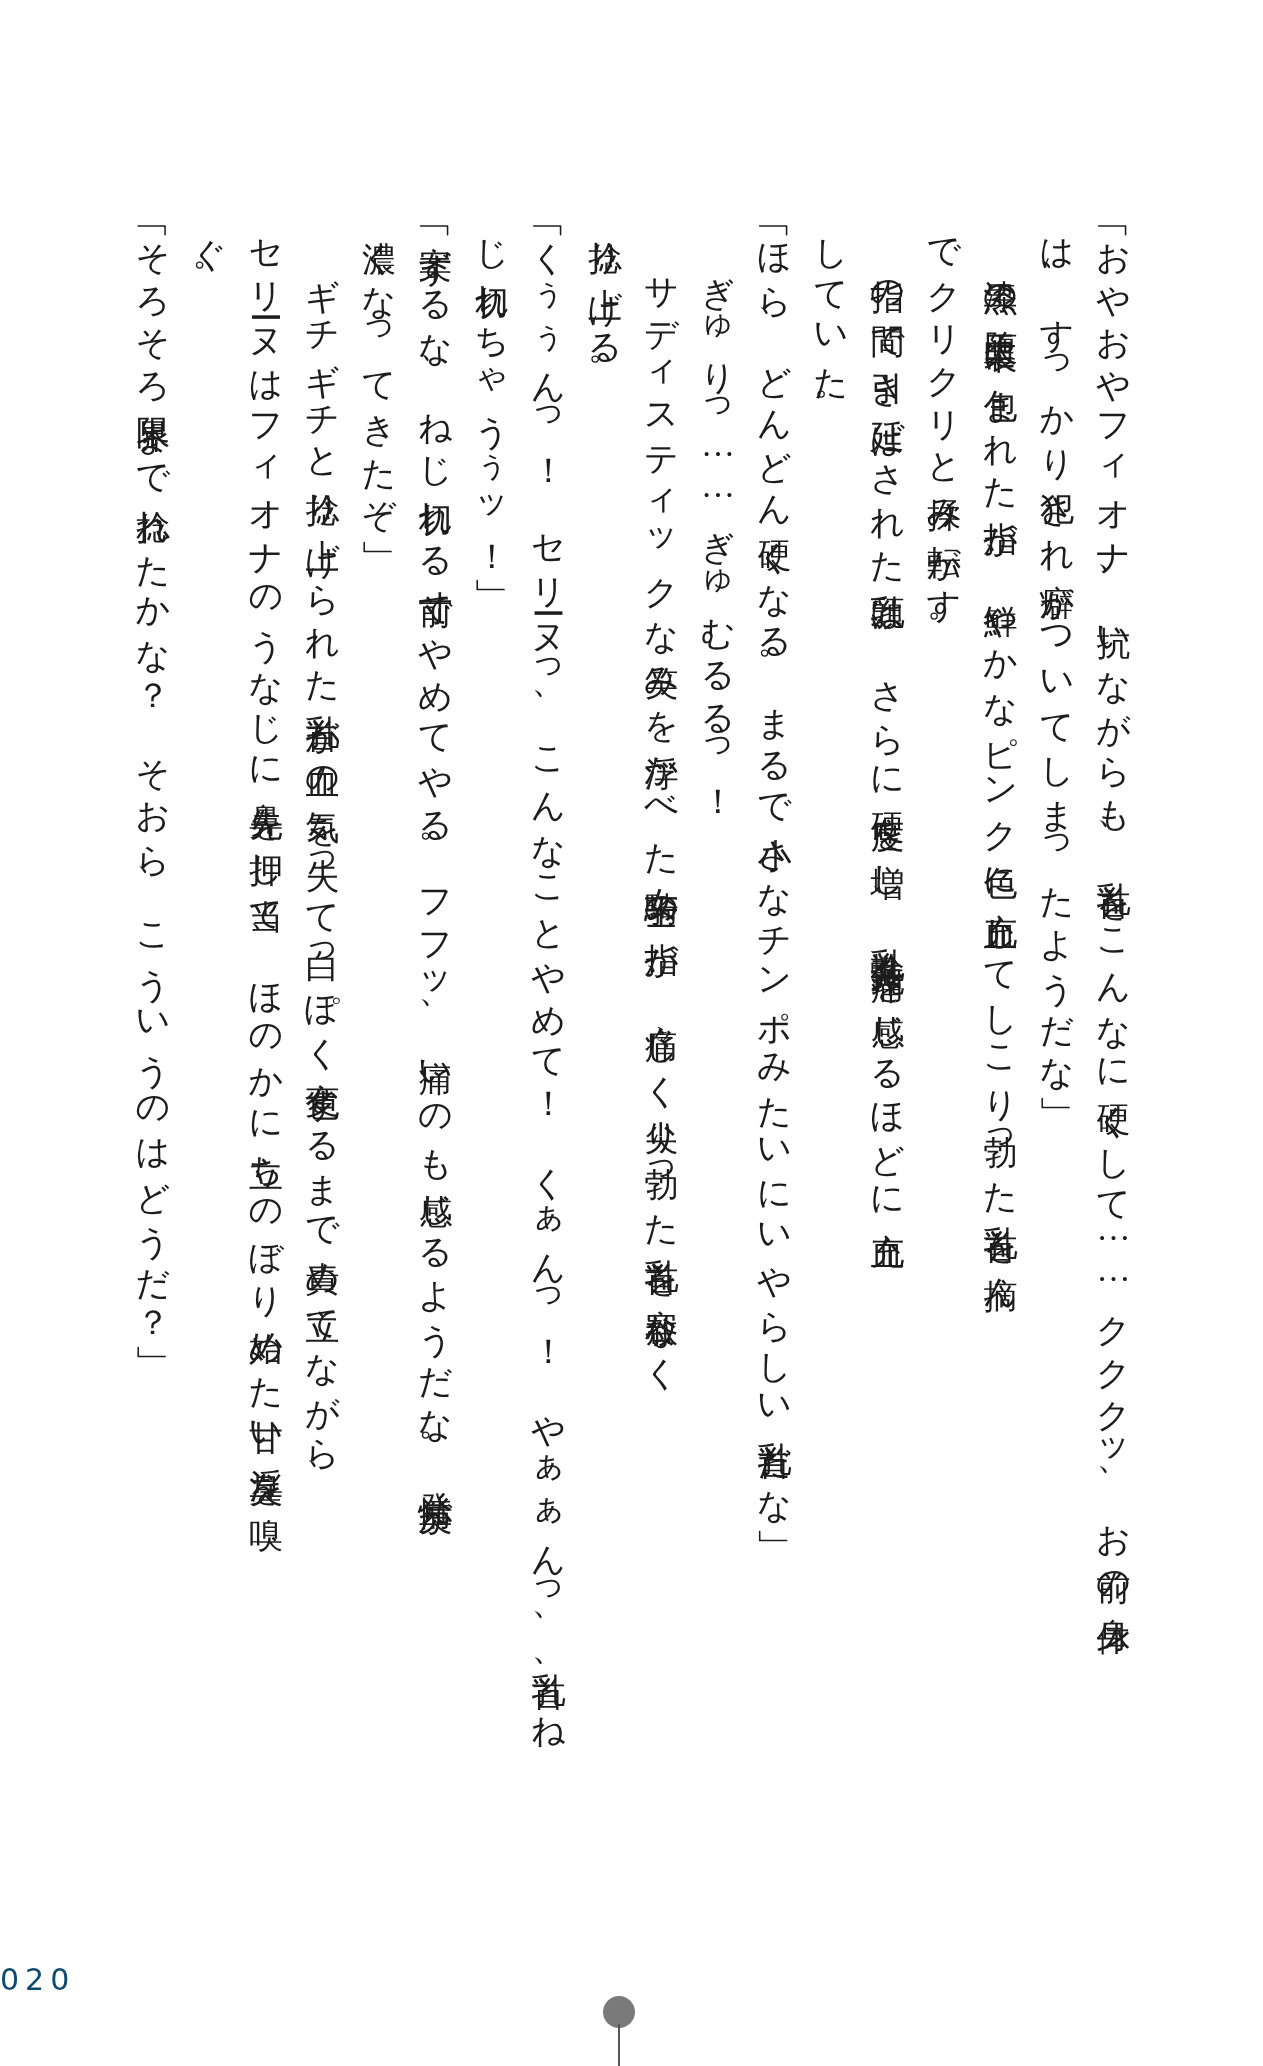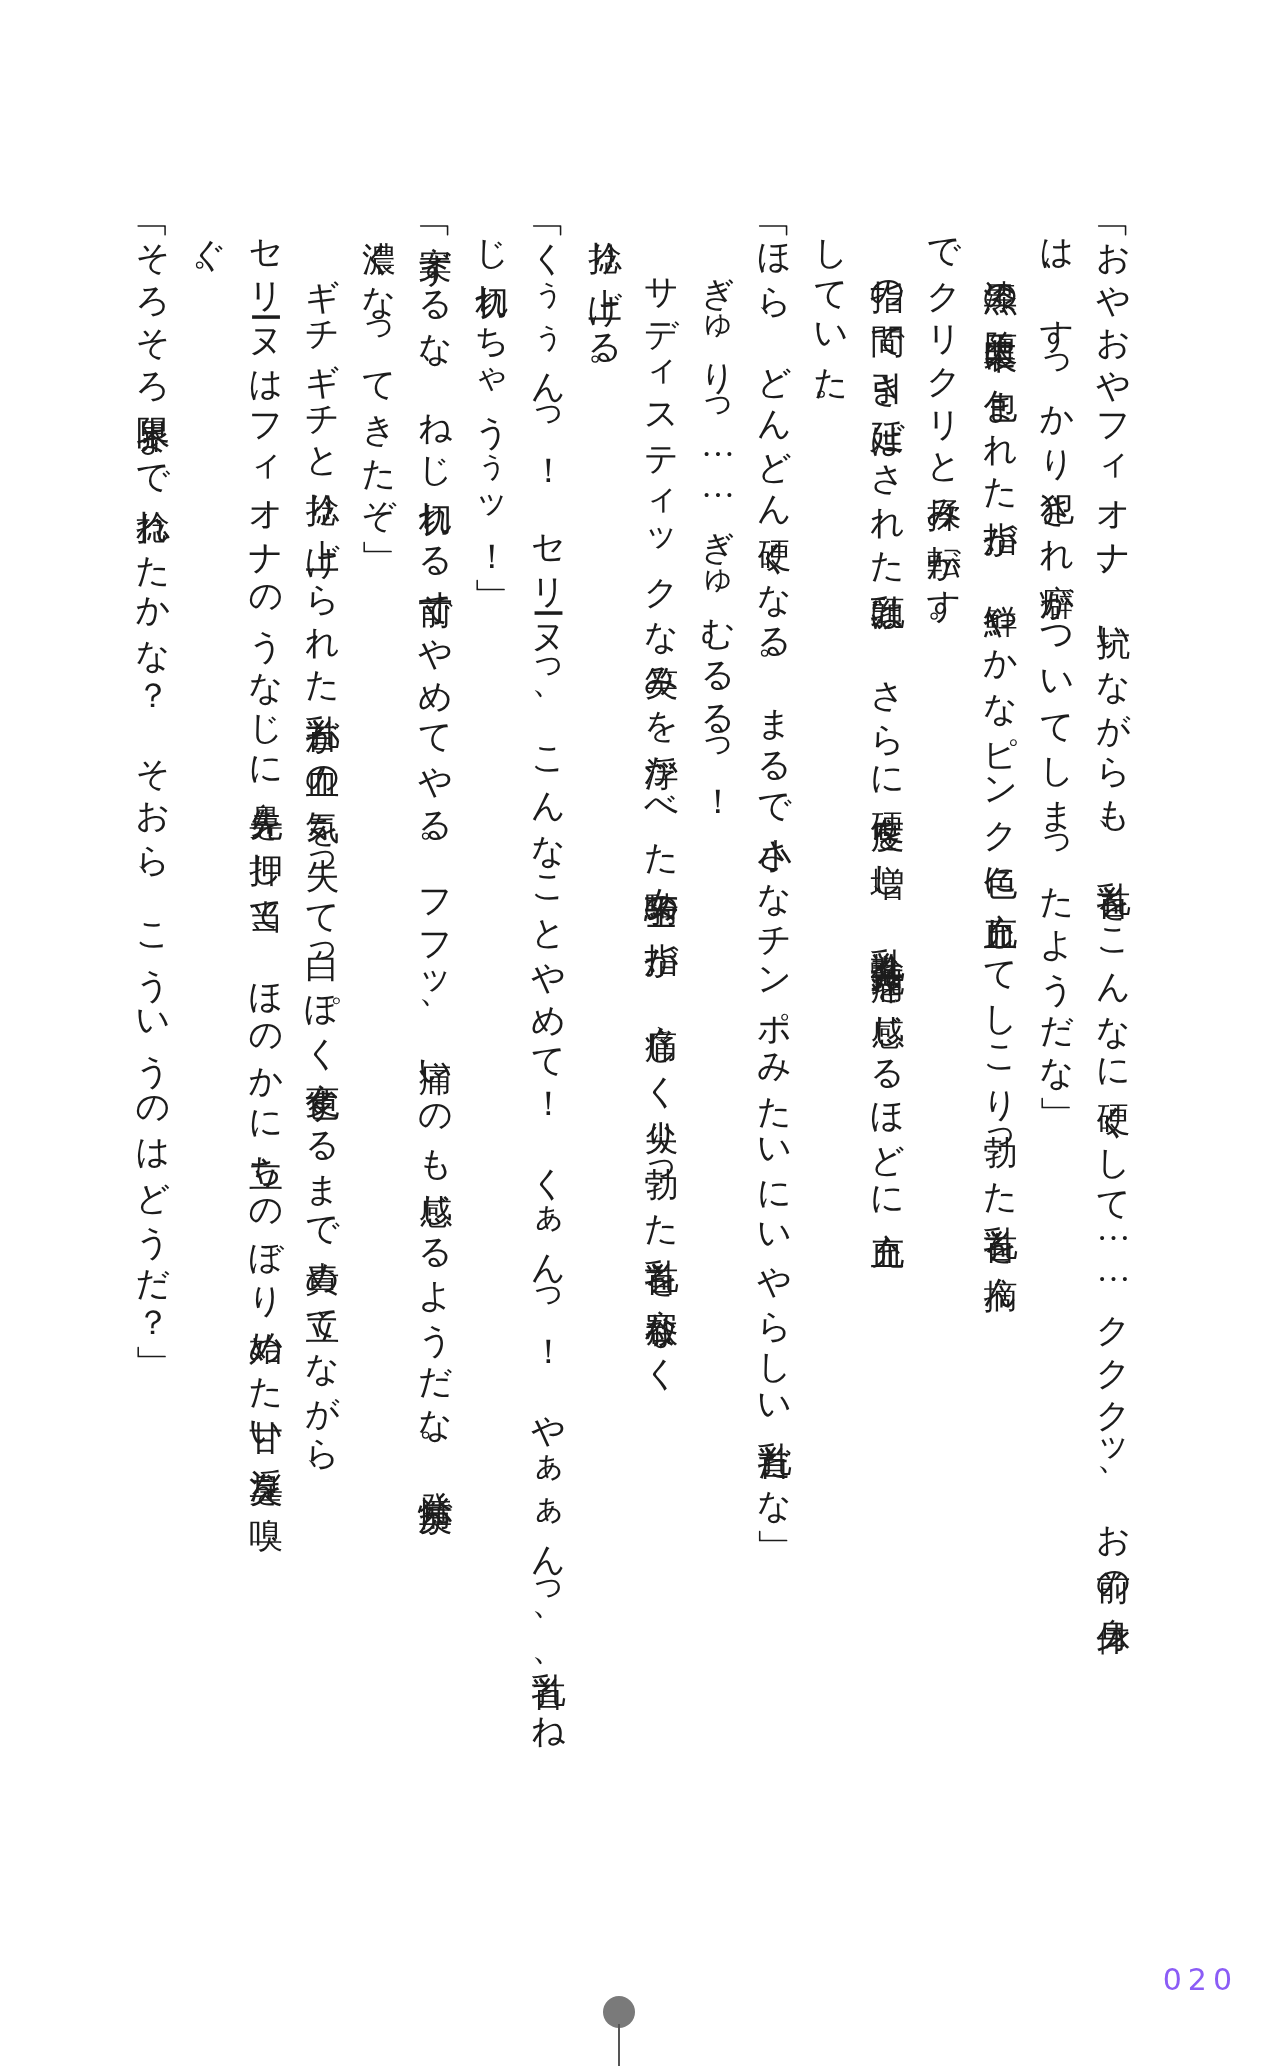--- a/index.html
+++ b/index.html
@@ -39,26 +39,26 @@
     left: 0;
     top: 1960px;
     width: 1263px;
     height: 106px;
   }
   .page-number {
     position: absolute;
     left: 0;
     top: 2px;
     width: 1238px;
-    text-align: right;
+    text-align: left;
     font-family: "DejaVu Sans", "Liberation Sans", sans-serif;
     font-size: 30px;
     font-weight: 400;
     letter-spacing: 6px;
-    color: #8b5cf6;
+    color: #0c4a6e;
   }
   .footer-dot {
     position: absolute;
     left: 603px;
     top: 36px;
     width: 32px;
     height: 32px;
     border-radius: 50%;
     background: #7a7a7a;
   }

